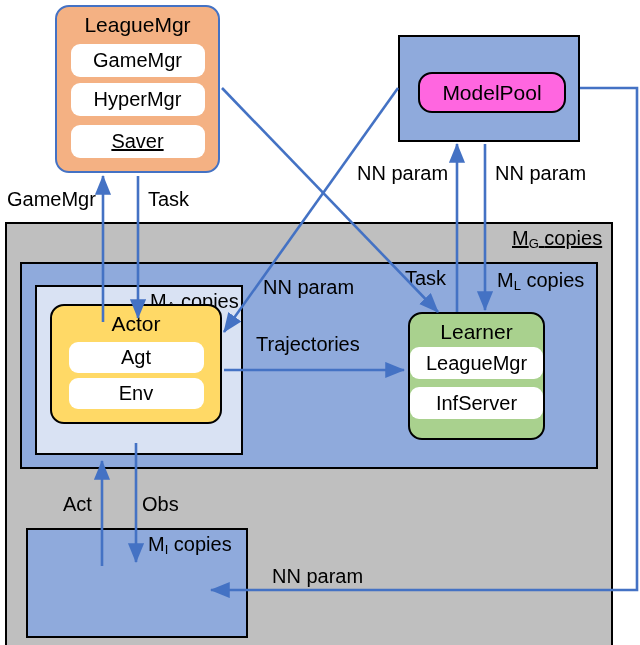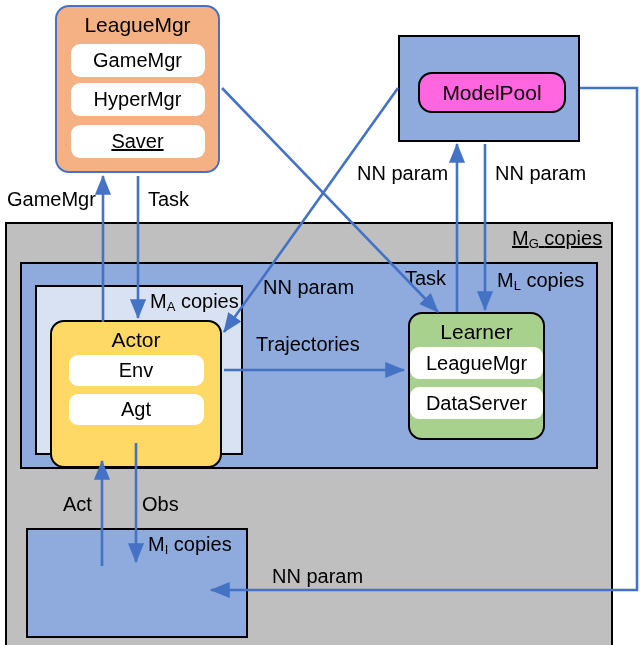--- a/index.html
+++ b/index.html
@@ -65,30 +65,30 @@
     <div class="subcard" style="width:134px;height:33px;margin-top:9px;">GameMgr</div>
     <div class="subcard" style="width:134px;height:33px;margin-top:6px;">HyperMgr</div>
     <div class="subcard" style="width:134px;height:33px;margin-top:9px;text-decoration:underline;">Saver</div>
   </div>
 
   <div class="box blue-panel" style="left:398px;top:35px;width:182px;height:107px;"></div>
   <div class="box card pink" style="left:418px;top:72px;width:148px;height:41px;justify-content:center;">
     <div class="card-title" style="margin-top:0;">ModelPool</div>
   </div>
 
-  <div class="box card yellow" style="left:50px;top:320px;width:172px;height:148px;">
+  <div class="box card yellow" style="left:50px;top:304px;width:172px;height:120px;">
     <div class="card-title">Actor</div>
+    <div class="subcard" style="width:135px;height:31px;margin-top:8px;">Agt</div>
     <div class="subcard" style="width:135px;height:31px;margin-top:5px;">Env</div>
-    <div class="subcard" style="width:135px;height:31px;margin-top:8px;">Agt</div>
   </div>
 
   <div class="box card green" style="left:408px;top:312px;width:137px;height:128px;">
     <div class="card-title">Learner</div>
     <div class="subcard" style="width:133px;height:32px;margin-top:5px;">LeagueMgr</div>
-    <div class="subcard" style="width:133px;height:32px;margin-top:8px;">DataServer</div>
+    <div class="subcard" style="width:133px;height:32px;margin-top:8px;">InfServer</div>
   </div>
 
 
   <div class="lbl" style="left:7px;top:189px;">GameMgr</div>
   <div class="lbl" style="left:148px;top:189px;">Task</div>
   <div class="lbl" style="left:357px;top:163px;">NN param</div>
   <div class="lbl" style="left:495px;top:163px;">NN param</div>
   <div class="lbl" style="left:263px;top:277px;">NN param</div>
   <div class="lbl" style="left:405px;top:268px;">Task</div>
   <div class="lbl" style="left:256px;top:334px;">Trajectories</div>

